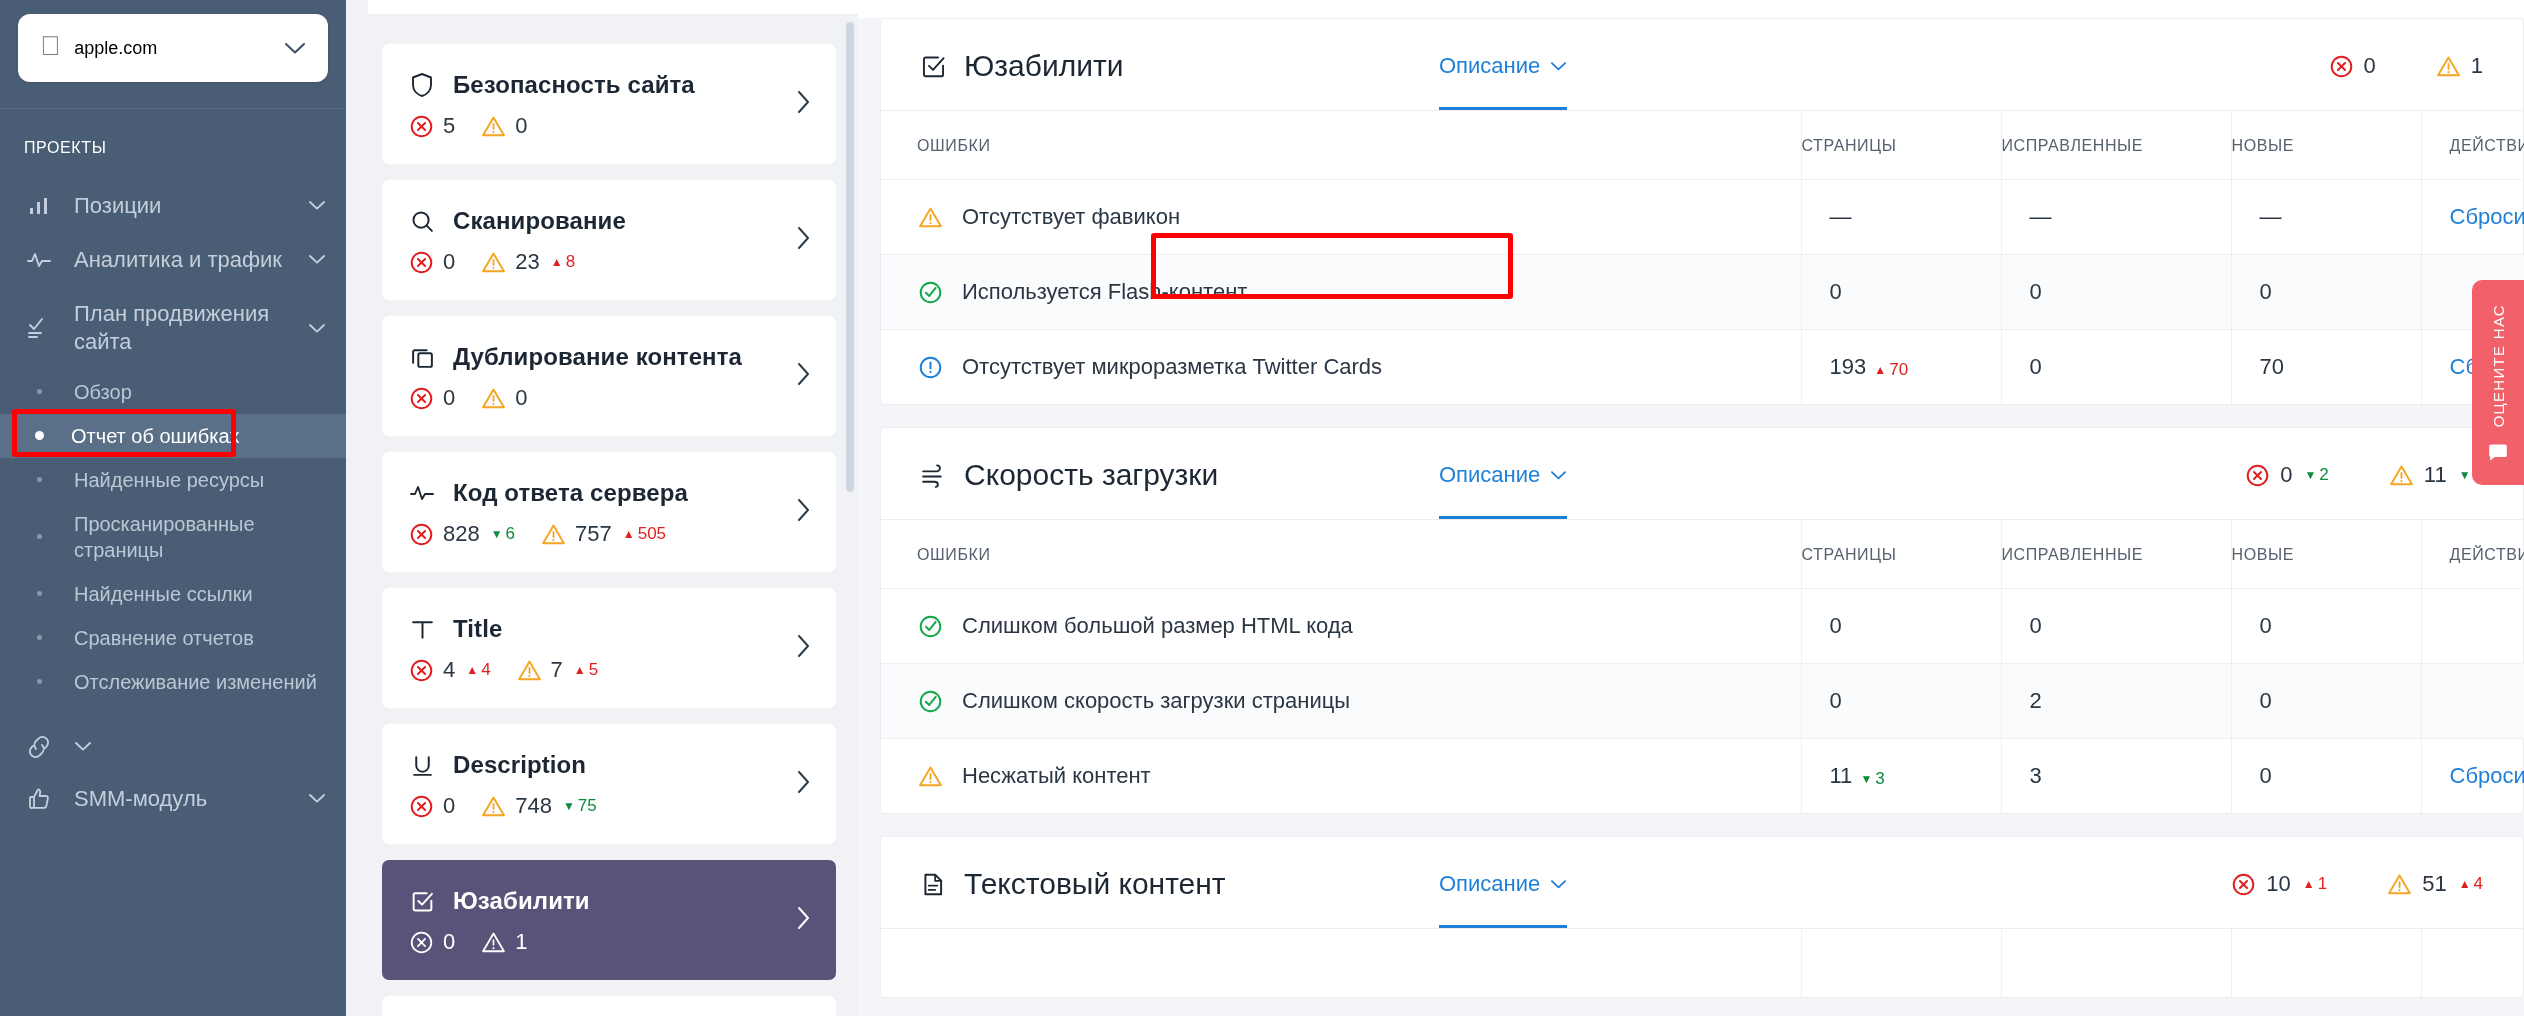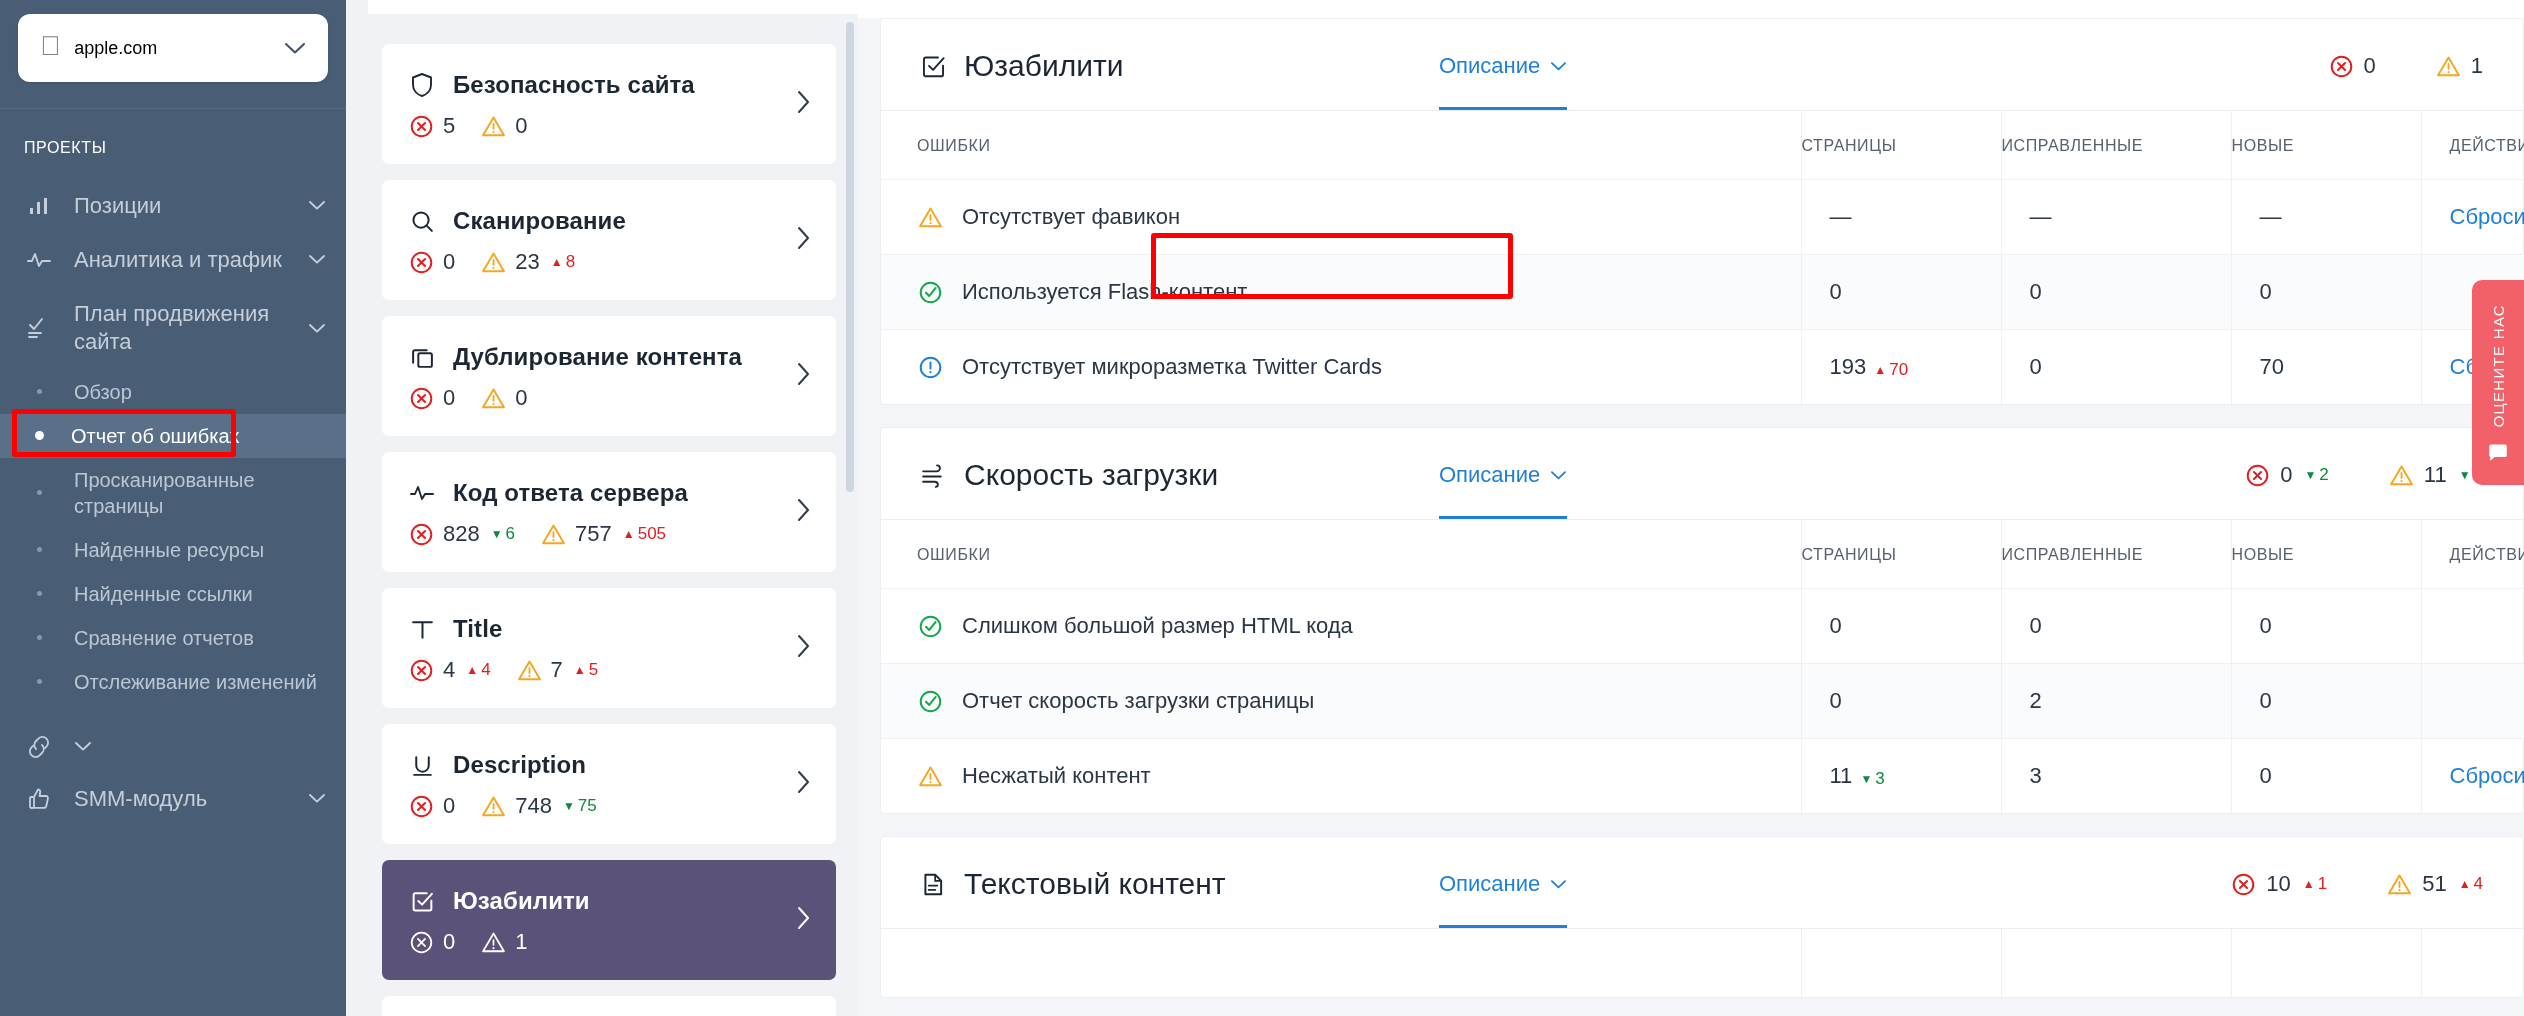--- a/index.html
+++ b/index.html
@@ -243,27 +243,27 @@
         <span class="dot">
             <i></i>
           </span>
         <span>Отчет об ошибках</span>
       </div>
       <div class="red-outline" style="left:12px; top:39px; width:224px; height:48px;"></div>
       <div class="subnav-item">
         <span class="dot">
             <i></i>
           </span>
-        <span>Просканированные страницы</span>
+        <span>Найденные ресурсы</span>
       </div>
       <div class="subnav-item">
         <span class="dot">
             <i></i>
           </span>
-        <span>Найденные ресурсы</span>
+        <span>Просканированные страницы</span>
       </div>
       <div class="subnav-item">
         <span class="dot">
             <i></i>
           </span>
         <span>Найденные ссылки</span>
       </div>
       <div class="subnav-item">
         <span class="dot">
             <i></i>
@@ -832,21 +832,21 @@
           </tr>
           <tr class="alt">
             <td class="c-err">
               <span class="errcell">
                 <span class="st">
                   <svg width="25" height="25" viewBox="0 0 24 24" fill="none">
                       <circle cx="12" cy="12" r="9.4" stroke="#15a84b" stroke-width="1.9"></circle>
                       <path d="M7.6 12.2 L10.8 15.3 L17 7.6" stroke="#15a84b" stroke-width="1.9" stroke-linecap="round" stroke-linejoin="round"></path>
                     </svg>
                 </span>
-                <span>Отчет скорость загрузки страницы</span>
+                <span>Слишком скорость загрузки страницы</span>
               </span>
             </td>
             <td class="c-num">0</td>
             <td class="c-num">2</td>
             <td class="c-num">0</td>
             <td class="c-act"></td>
           </tr>
           <tr>
             <td class="c-err">
               <span class="errcell">

